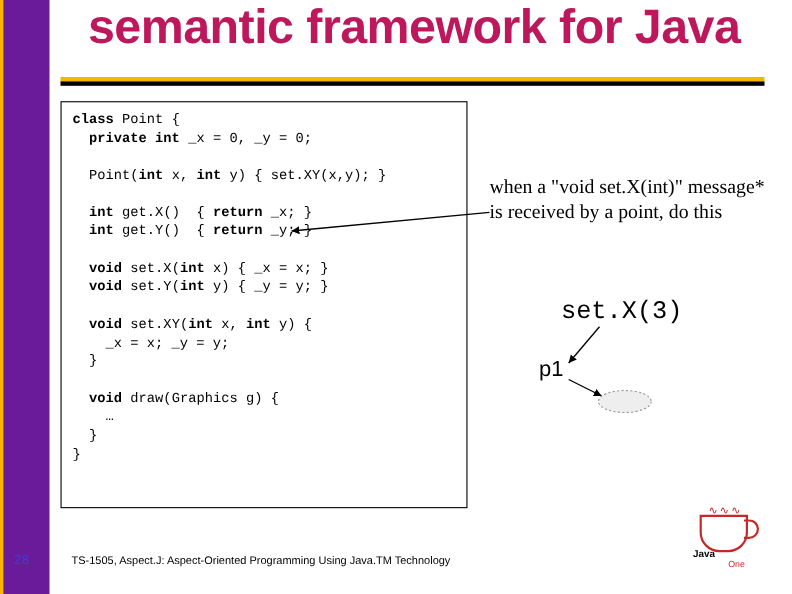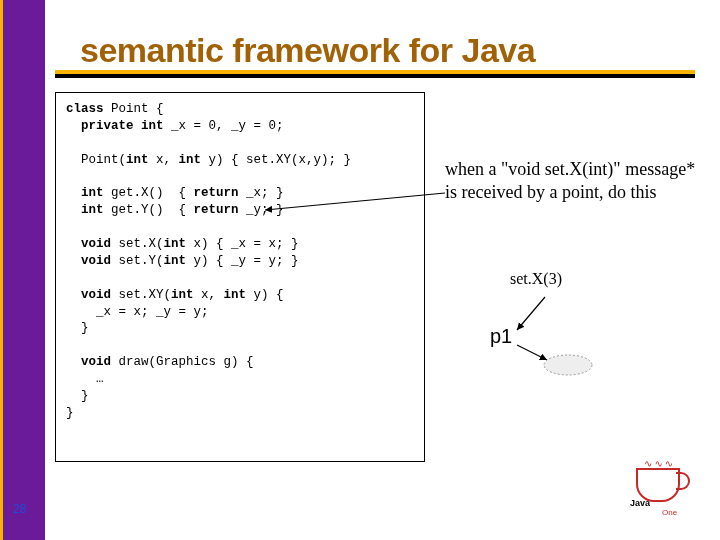--- a/index.html
+++ b/index.html
@@ -1,26 +1,26 @@
 <!DOCTYPE html>
 <html><head>
 <meta charset="utf-8">
 <style>
   html,body{margin:0;padding:0;width:720px;height:540px;font-family:Verdana,Arial,sans-serif;background:#fff;overflow:hidden}
   .slide{position:relative;width:720px;height:540px}
   .side-stripe{position:absolute;left:0;top:0;width:3px;height:540px;background:#f8b500}
   .side-stripe2{position:absolute;left:3px;top:0;width:42px;height:540px;background:#6a1b9a}
-  .title{position:absolute;left:80px;top:31px;color:#a16207;font-size:34px;font-weight:bold;letter-spacing:-0.5px}
+  .title{position:absolute;left:80px;top:0;color:#be185d;font-size:44px;font-weight:bold;letter-spacing:-0.5px}
   .hr1{position:absolute;left:55px;top:70px;width:640px;height:4px;background:#f8b500}
   .hr2{position:absolute;left:55px;top:74px;width:640px;height:4px;background:#000}
   .codebox{position:absolute;left:55px;top:92px;width:370px;height:370px;border:1px solid #000;background:#fff;padding:8px 10px;box-sizing:border-box}
   .code{font-family:"Courier New",monospace;font-size:12.5px;line-height:1.35;white-space:pre}
   .kw{font-weight:bold}
   .annotation{position:absolute;left:445px;top:158px;width:260px;font-family:'Comic Sans MS',cursive;font-size:18px;color:#000;line-height:1.25}
-  .call-label{position:absolute;left:510px;top:270px;font-family:Liberation Serif, serif;font-size:16px}
+  .call-label{position:absolute;left:510px;top:270px;font-family:Liberation Mono, monospace;font-size:23px}
   .p1-label{position:absolute;left:490px;top:325px;font-family:Liberation Sans, sans-serif;font-size:20px}
   .page-num{position:absolute;left:13px;top:502px;color:#1d4ed8;font-size:12px}
   .footer{position:absolute;left:65px;top:505px;font-size:10px;color:#000}
   .arrow-svg{position:absolute;pointer-events:none}
   .logo{position:absolute;right:25px;bottom:25px;width:65px;height:55px}
   .logo .cup{width:40px;height:30px;border:2px solid #c62828;border-radius:0 0 18px 18px;position:absolute;left:6px;top:8px}
   .logo .handle{width:12px;height:14px;border:2px solid #c62828;border-left:none;border-radius:0 10px 10px 0;position:absolute;left:46px;top:12px}
   .logo .steam{position:absolute;left:14px;top:-2px;font-size:10px;color:#c62828;letter-spacing:2px}
   .logo .txt{position:absolute;left:0;top:38px;font-size:9px;color:#000;font-weight:bold;white-space:nowrap}
   .logo .one{position:absolute;left:32px;top:48px;font-size:8px;color:#c62828;font-weight:normal}
@@ -87,20 +87,21 @@
         </marker>
       </defs>
     <line x1="5" y1="5" x2="35" y2="20" stroke="#000" stroke-width="1.2" marker-end="url(#ah3)"></line>
   </svg>
 
   <svg class="arrow-svg" style="left:540px;top:350px" width="60" height="30">
     <ellipse cx="28" cy="15" rx="24" ry="10" fill="#eee" stroke="#999" stroke-width="1" stroke-dasharray="2,2"></ellipse>
   </svg>
 
   <div class="page-num">28</div>
+  <div class="footer">TS-1505, Aspect.J: Aspect-Oriented Programming Using Java.TM Technology</div>
 
   <div class="logo">
     <div class="steam">∿∿∿</div>
     <div class="cup"></div>
       <div class="handle"></div>
     <div class="txt">Java</div>
     <div class="one">One</div>
   </div>
 </div>
 

